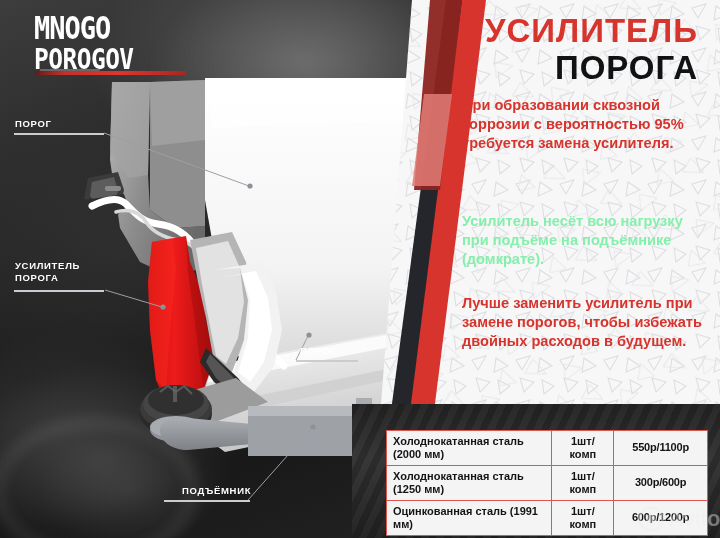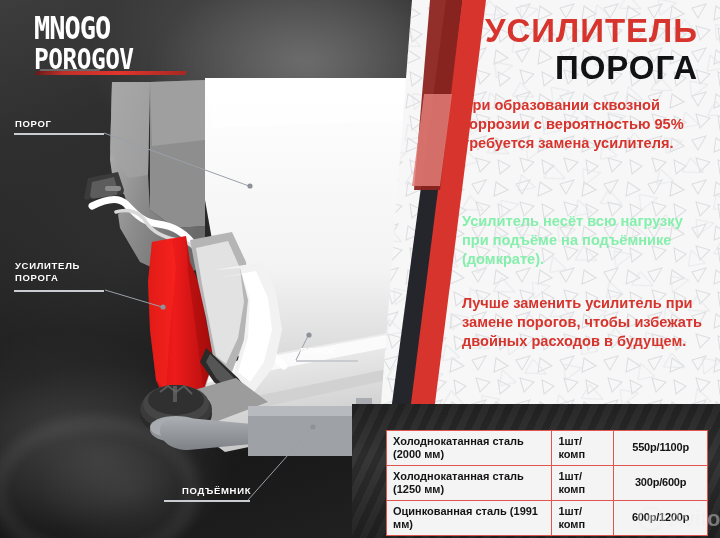--- a/index.html
+++ b/index.html
@@ -78,21 +78,21 @@
     background:
       repeating-linear-gradient(115deg, #2e2e2e 0 7px, #3a3a3a 7px 14px);
   }
   .table-bg:after{ content:""; position:absolute; inset:0;
     background:linear-gradient(180deg, rgba(0,0,0,.30), rgba(0,0,0,.05) 40%, rgba(0,0,0,.35));}
   .ptable { position:absolute; left:386px; top:422px; width:322px;
     border-collapse:collapse; background:#a16207;margin-top:8px; }
   .ptable td { border:1.2px solid #E0564E; padding:4px 6px; color:#141414;
     font-size:11px; font-weight:bold; line-height:1.18; background:#f4f4f4; }
   .td-name { width:166px; }
-  .td-qty { width:62px; text-align:left; font-size:10.5px; }
+  .td-qty { width:62px; text-align:center; font-size:10.5px; }
   .td-price { width:94px; text-align:center; font-size:13.5px; letter-spacing:-0.2px; }
 
   
   .wm { position:absolute; right:0; bottom:6px; display:flex; align-items:center;
     gap:4px; opacity:0.42;text-align:right; }
   .wm-circ { width:26px; height:26px; border-radius:50%; border:3.2px solid #efefef;
     position:relative; }
   .wm-circ:after{ content:""; position:absolute; left:5px; top:5px; width:10px; height:10px;
     border-radius:50%; background:#efefef;}
   .wm-txt { font-size:22px; font-weight:bold; color:#efefef; letter-spacing:-0.5px; }

